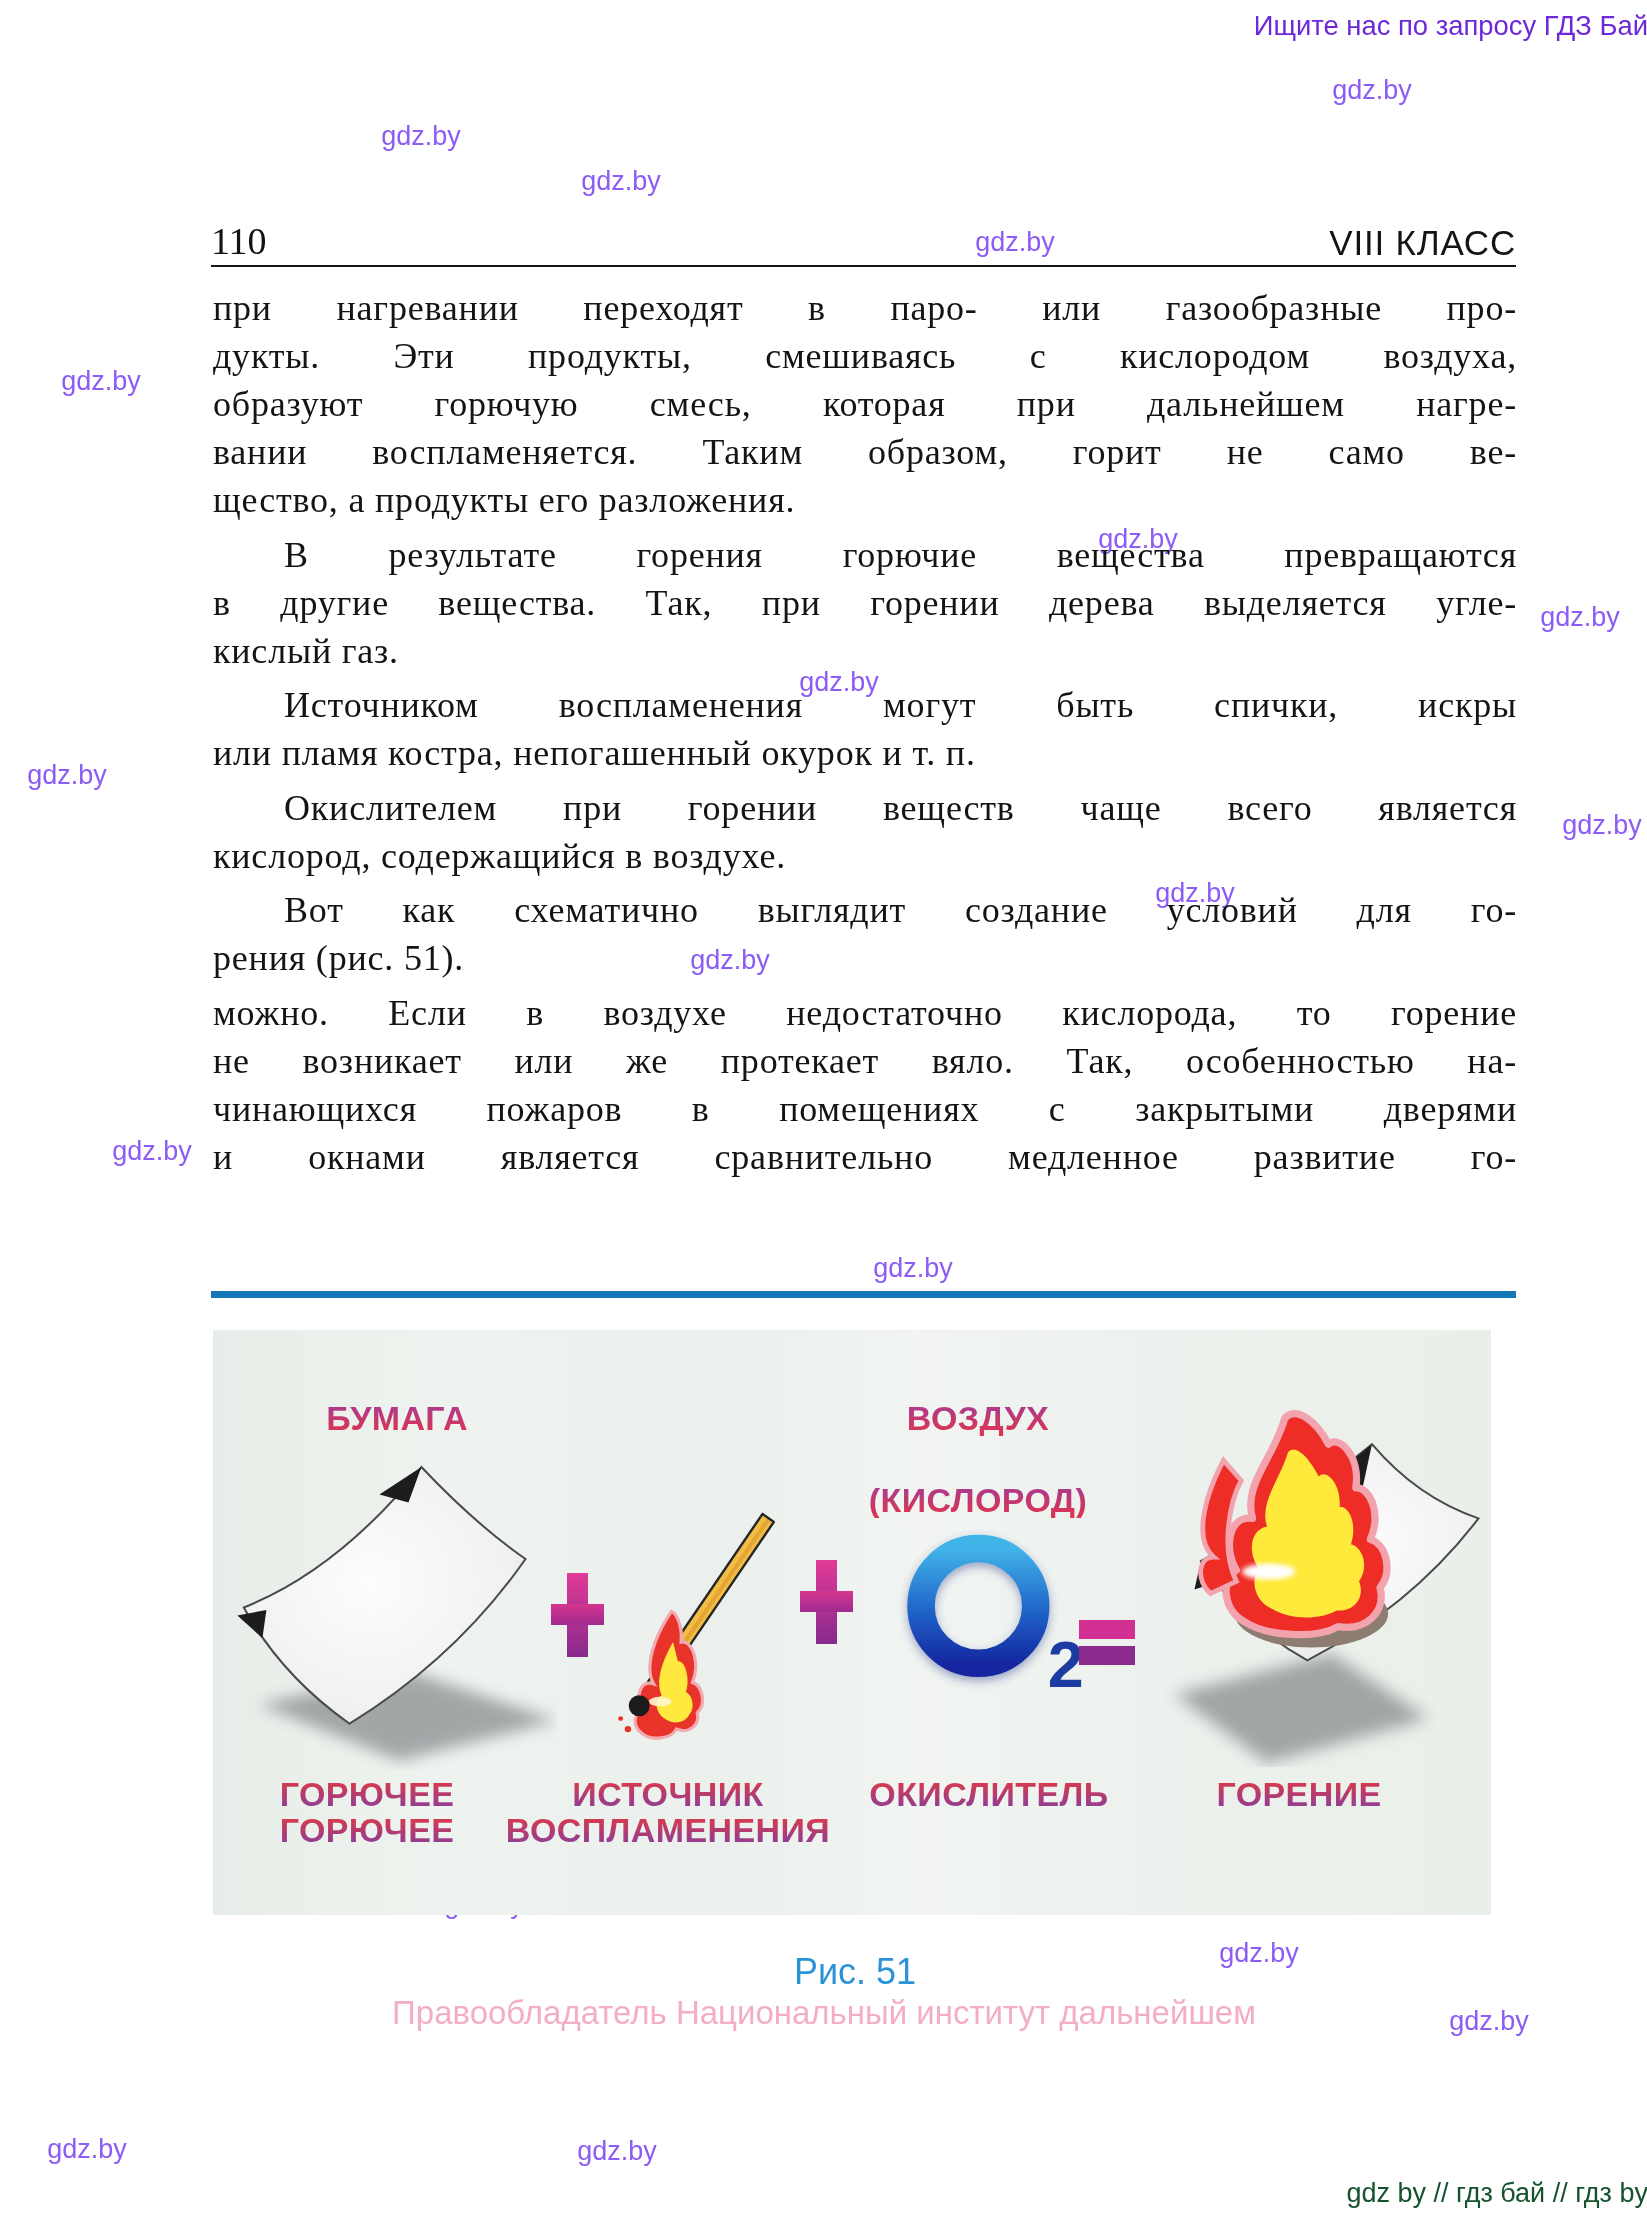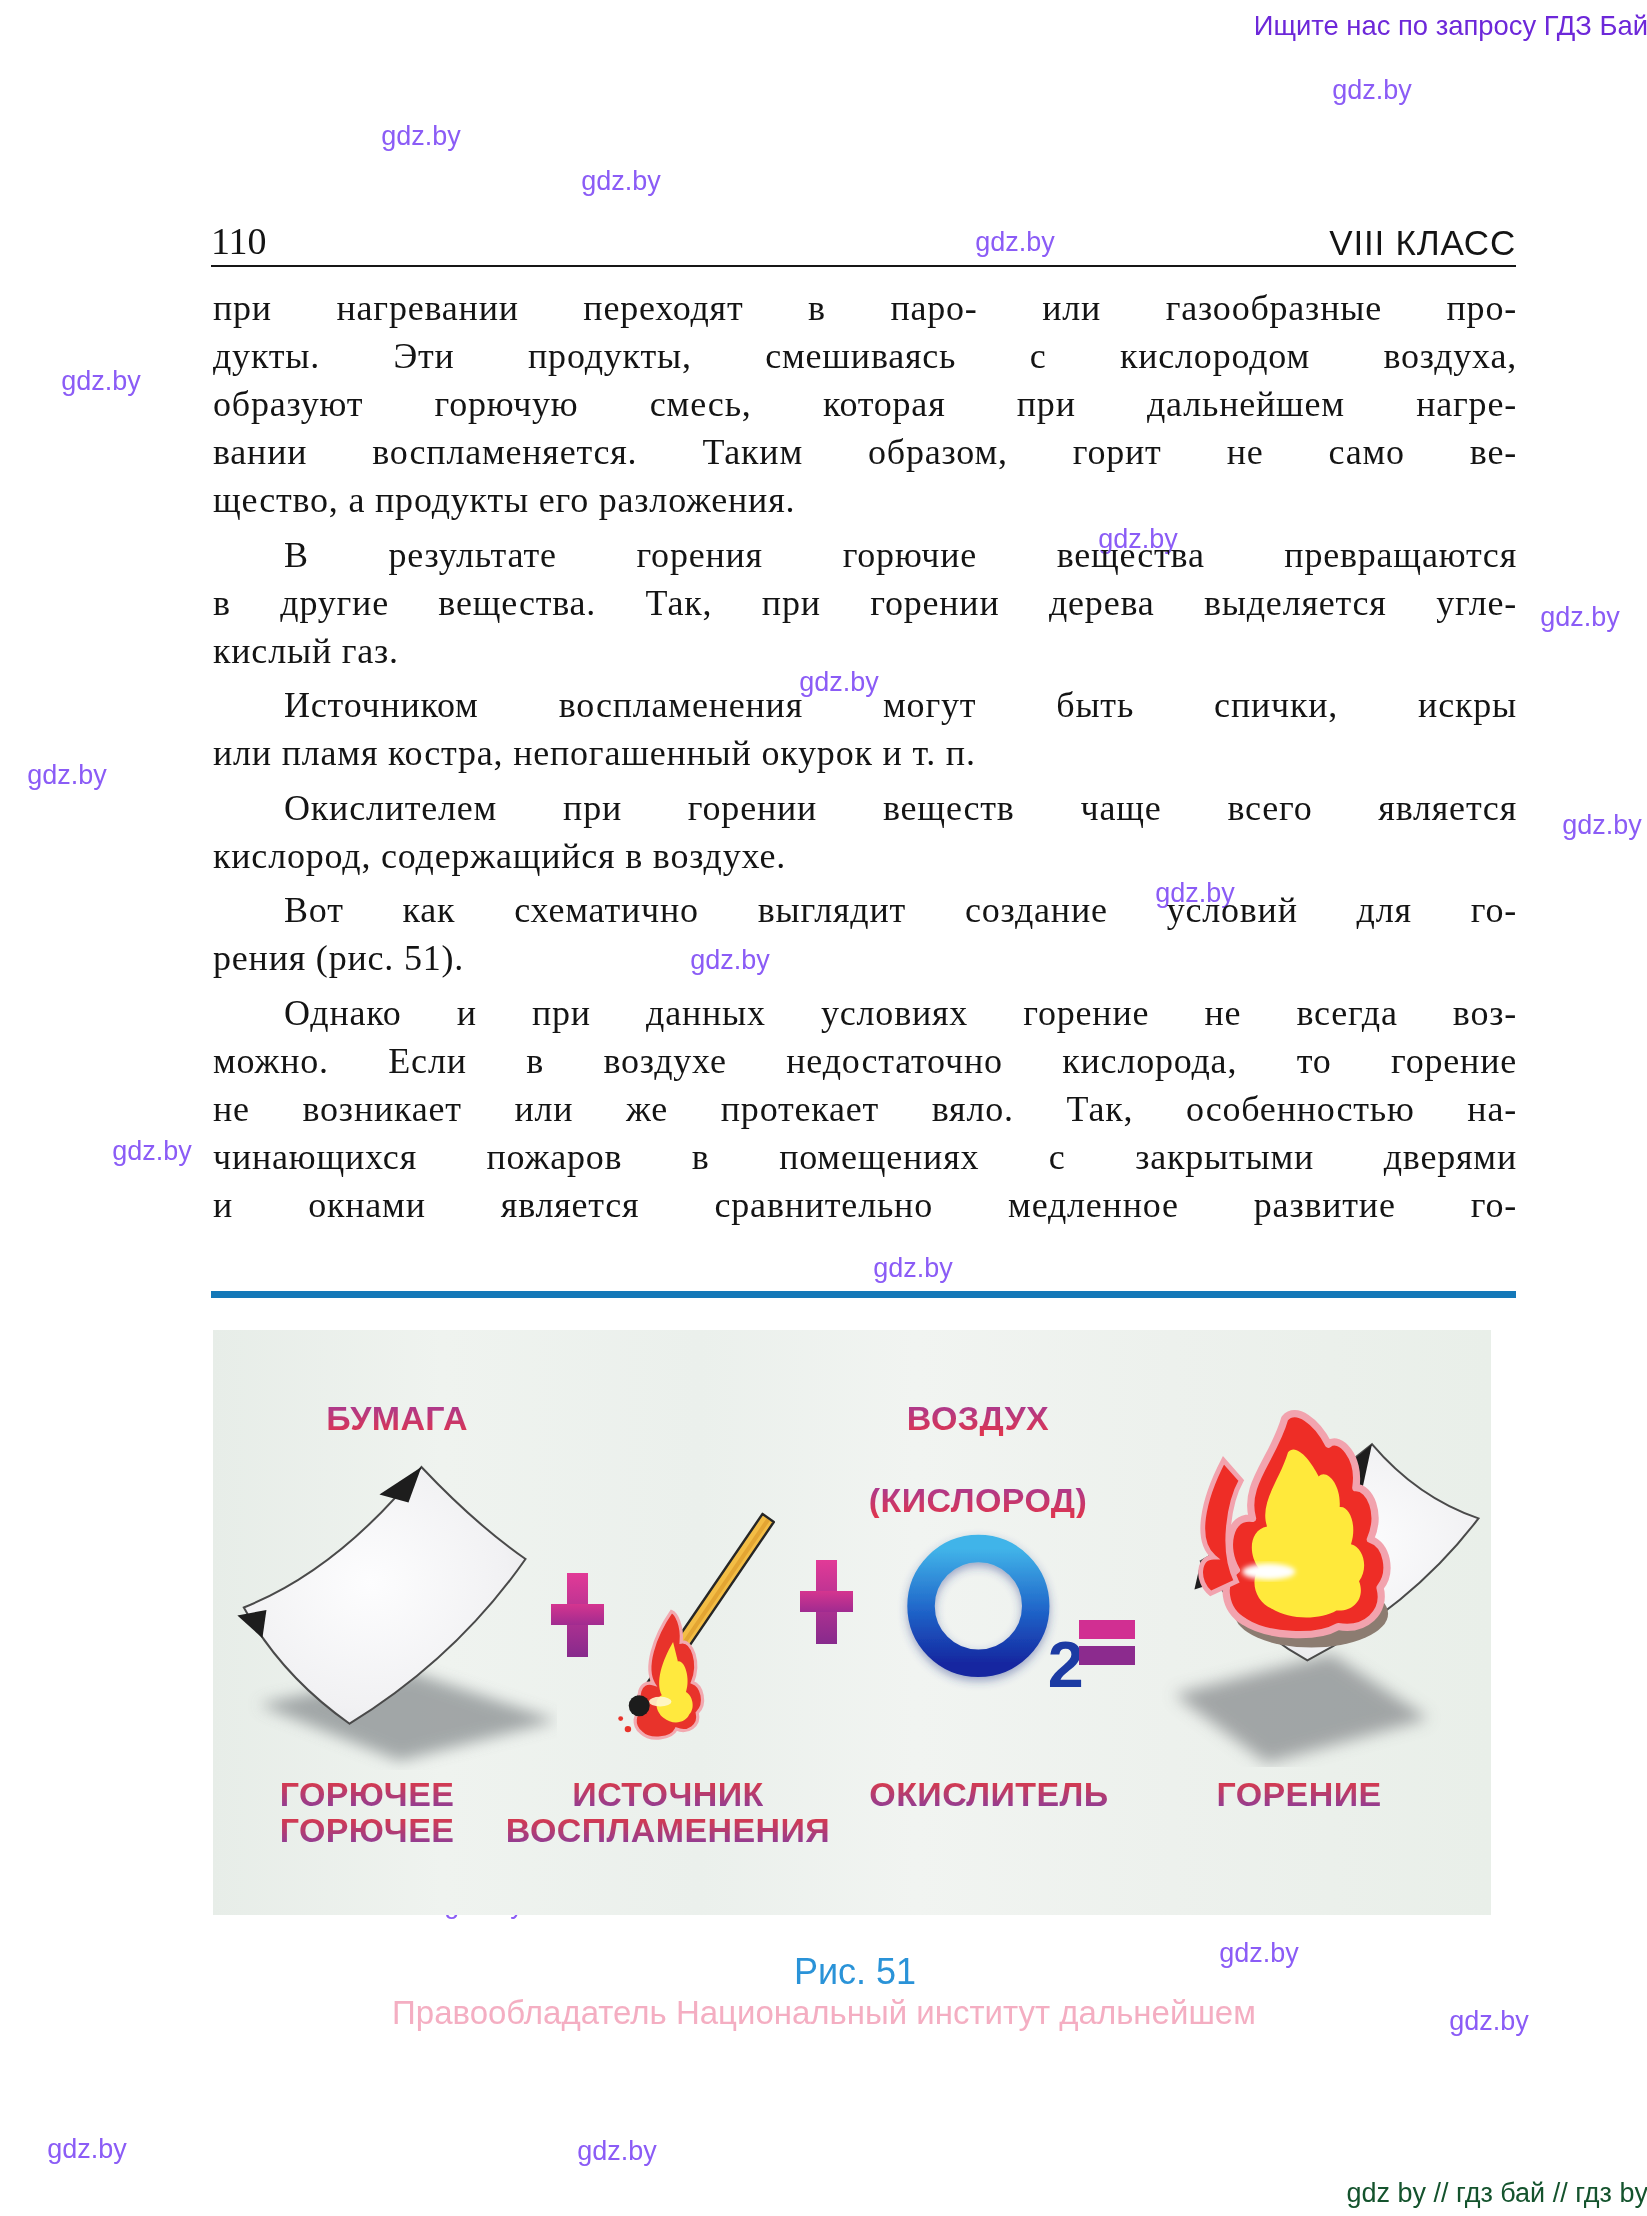--- a/index.html
+++ b/index.html
@@ -109,21 +109,20 @@
     </div>
     <div class="par">
       <div class="ln ind"><span class="it">Окислителем</span><span> при горении веществ чаще всего является</span></div>
       <div class="ln pl"><span>кислород, содержащийся в воздухе.</span></div>
     </div>
     <div class="par">
       <div class="ln ind"><span>Вот как схематично выглядит создание условий для го-</span></div>
       <div class="ln pl"><span>рения (рис. 51).</span></div>
     </div>
     <div class="par">
-      <div class="ln ind"><span>Однако и при данных условиях горение не всегда воз-</span></div>
       <div class="ln"><span>можно. Если в воздухе недостаточно кислорода, то горение</span></div>
       <div class="ln"><span>не возникает или же протекает вяло. Так, особенностью на-</span></div>
       <div class="ln"><span>чинающихся пожаров в помещениях с закрытыми дверями</span></div>
       <div class="ln"><span>и окнами является сравнительно медленное развитие го-</span></div>
     </div>
   </div>
 
   <div class="blue-rule"></div>
   <div class="figure-bg"></div>
 

